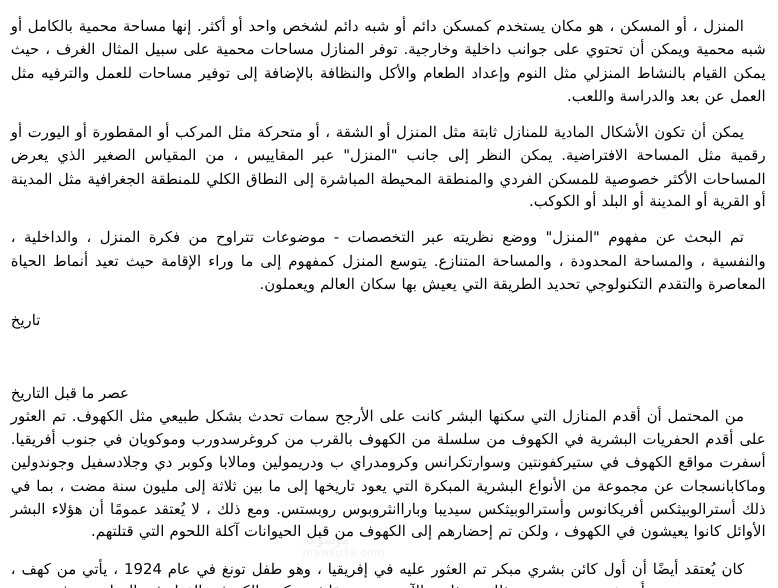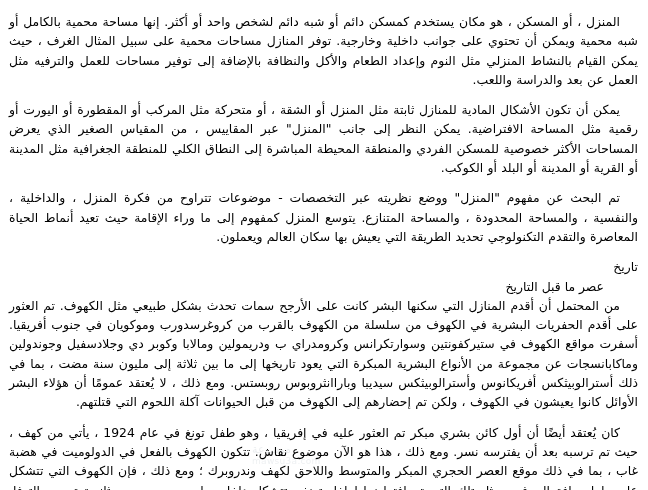--- a/index.html
+++ b/index.html
@@ -49,26 +49,27 @@
     margin-bottom: 0;
   }
 
   h2.heading {
     margin: 0 0 0 0;
     padding: 0;
     font-size: 12.4px;
     line-height: 19.3px;
     font-weight: normal;
     direction: rtl;
-    text-align: right;
+    text-align: left;
     text-indent: 0;
   }
 
   h2.heading.sub {
     text-indent: 34px;
+    margin-top: 41px;
   }
 
   .head-gap-top { margin-top: 2px; }
   .head-gap-bottom { margin-bottom: 12px; }
   .head-sub-gap { margin-top: 11px; margin-bottom: 12px; }
 
   
   #watermark {
     position: absolute;
     left: 252px;

